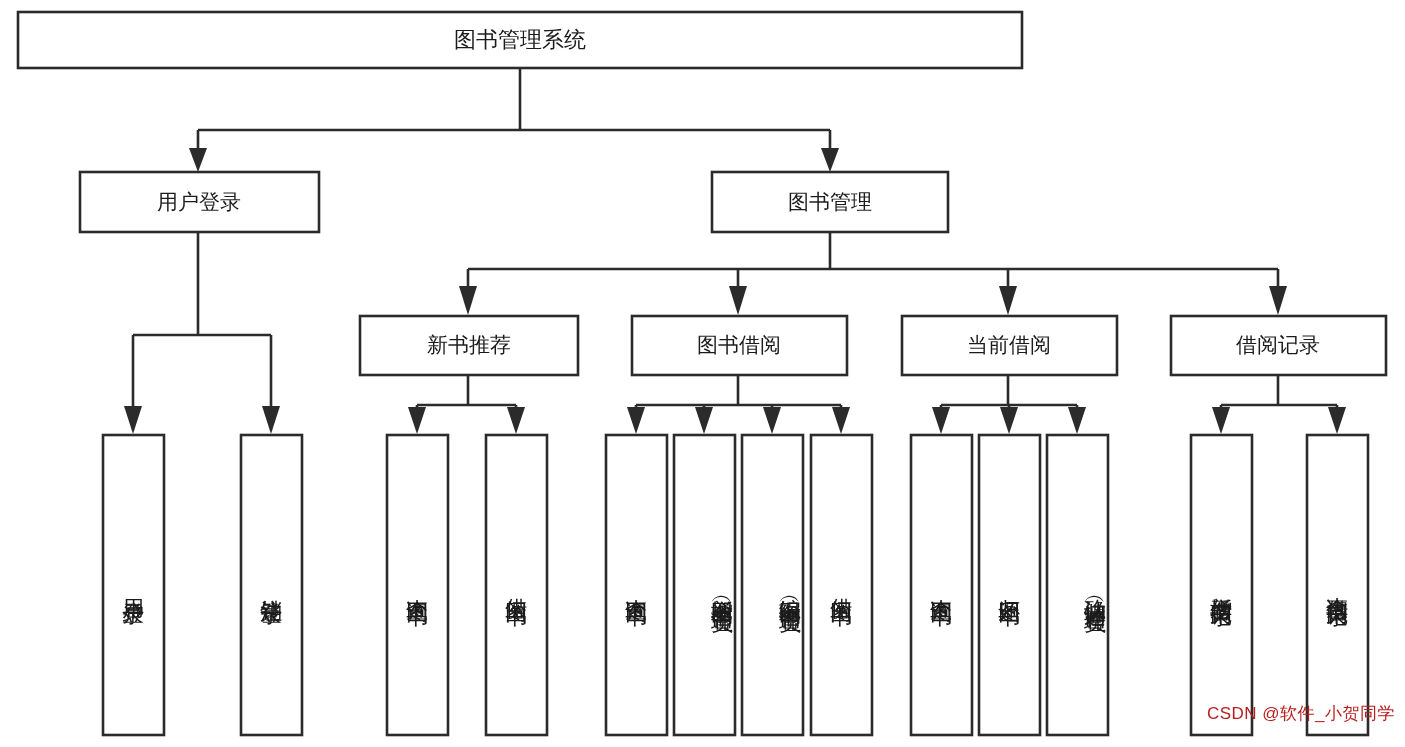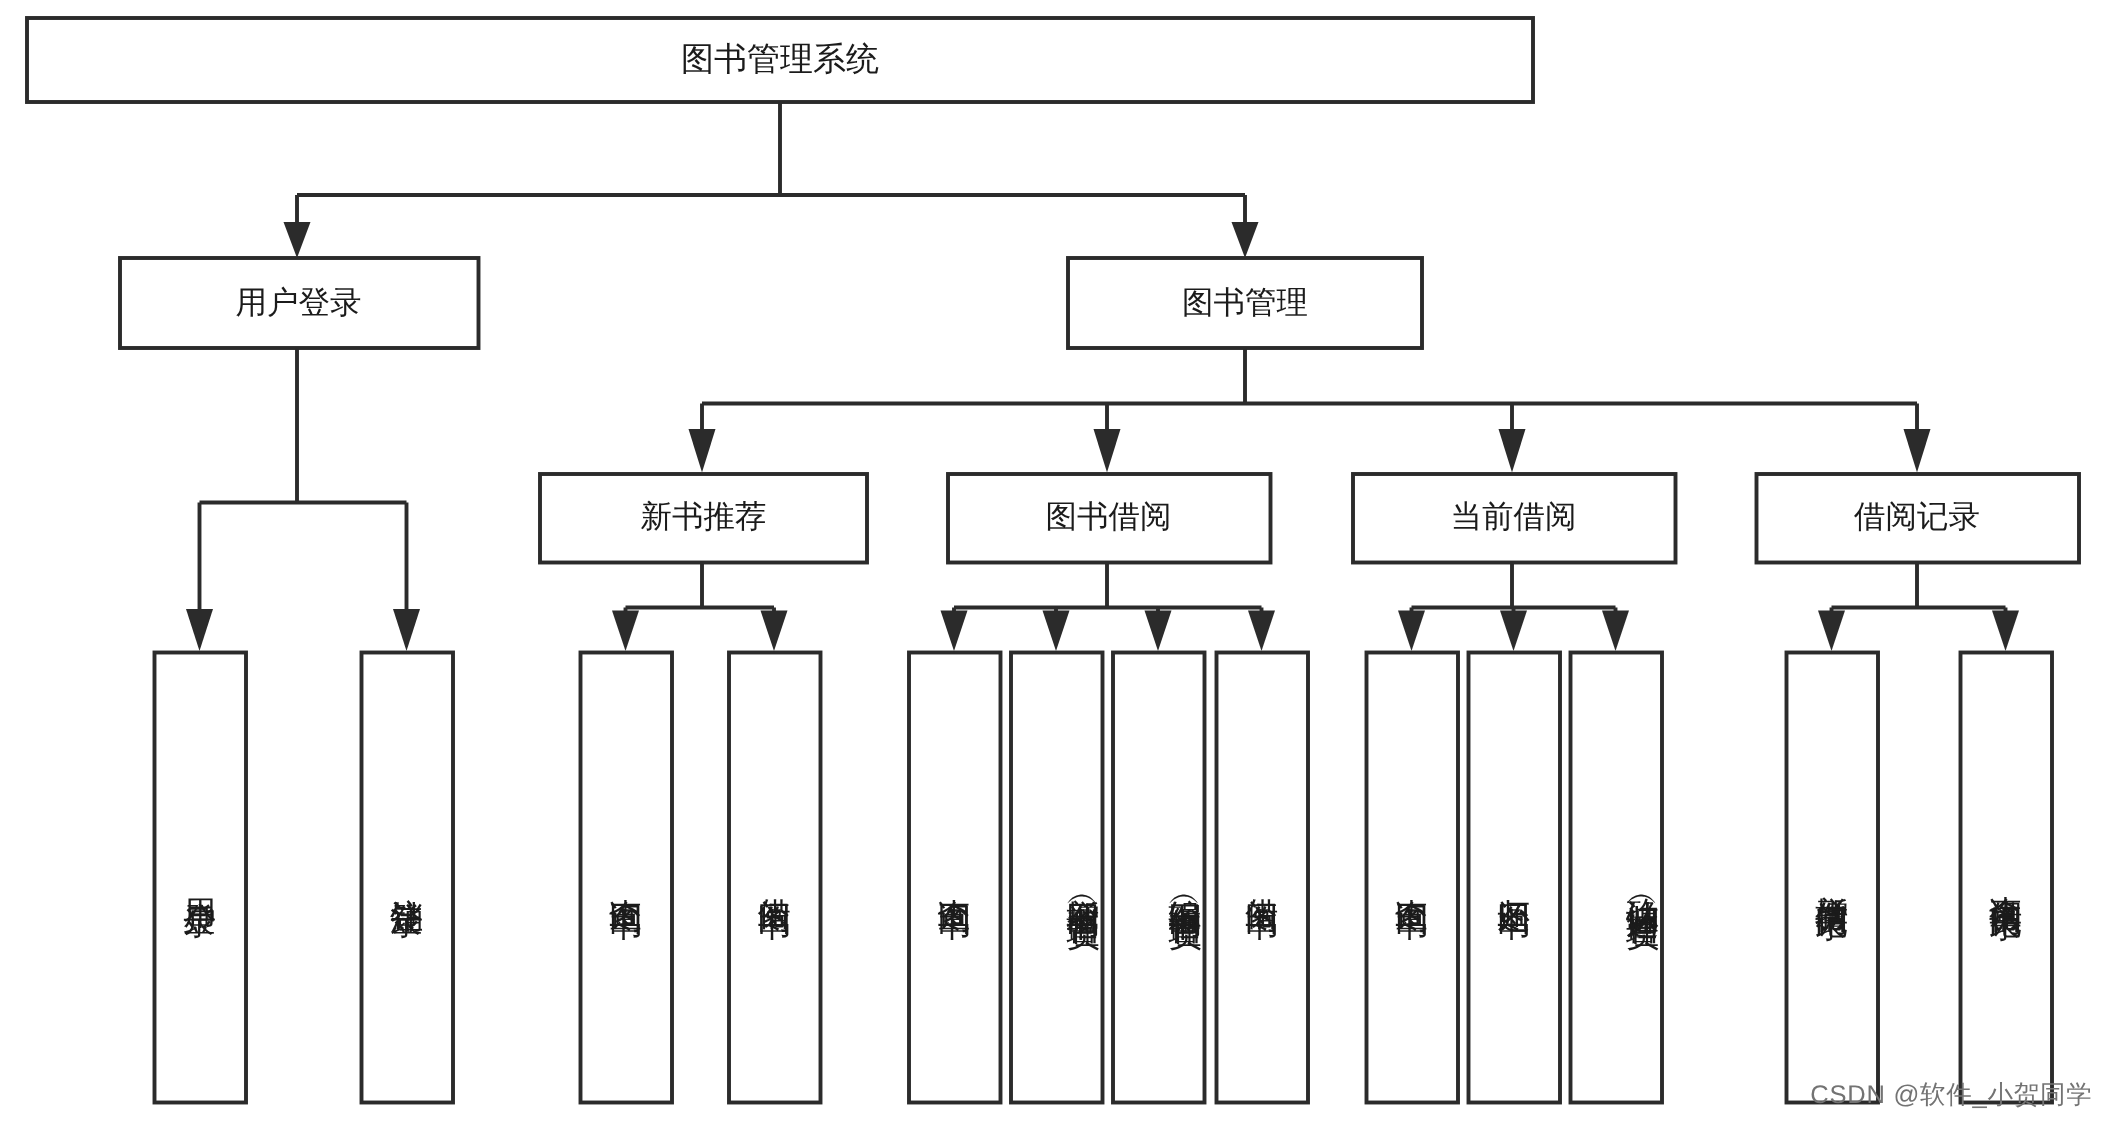--- a/index.html
+++ b/index.html
@@ -66,24 +66,24 @@
     letter-spacing: 2px;
     display: flex;
     align-items: center;
     justify-content: center;
     white-space: nowrap;
     pointer-events: none;
   }
   .watermark {
     position: absolute;
     right: 10px;
-    bottom: 6px;
+    bottom: 22px;
     font-family: "Liberation Sans", "DejaVu Sans", sans-serif;
     font-size: 17px;
-    color: #737373;
+    color: #b91c1c;
     letter-spacing: 0.5px;
     white-space: nowrap;
   }
 </style>
 </head>
 <body>
 
 <div id="diagram-root">
 
   <svg id="tree-svg" viewBox="0 0 1405 747">

